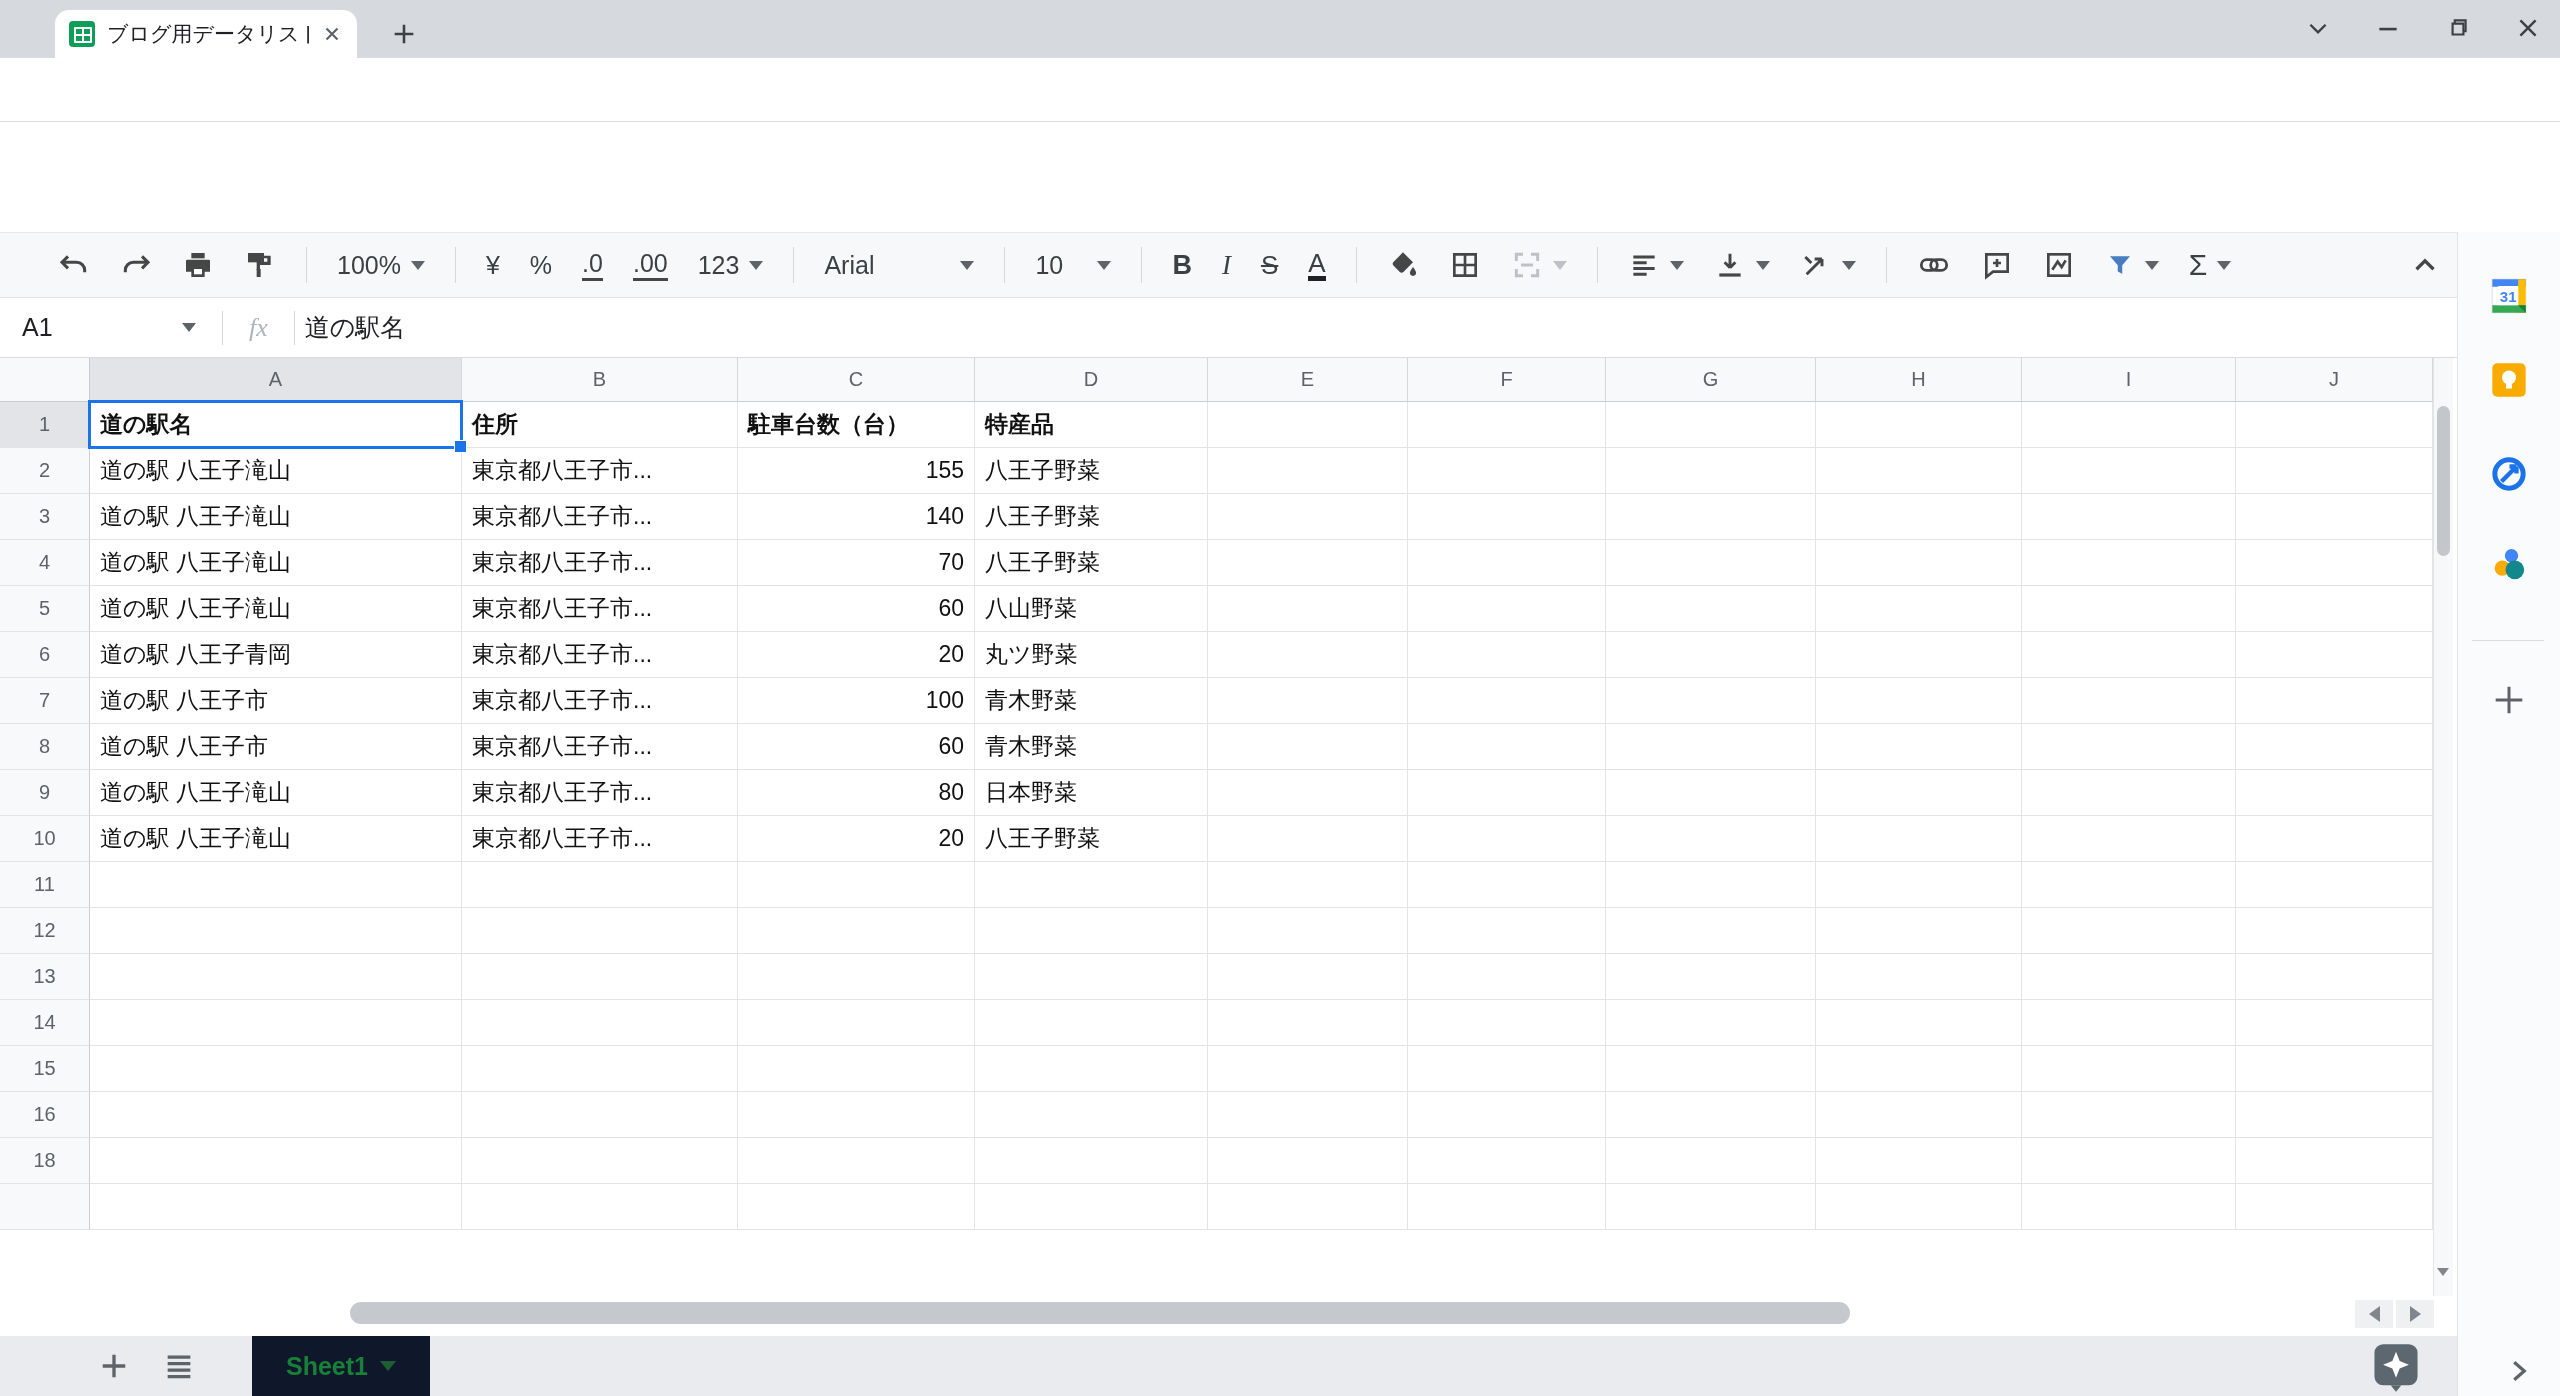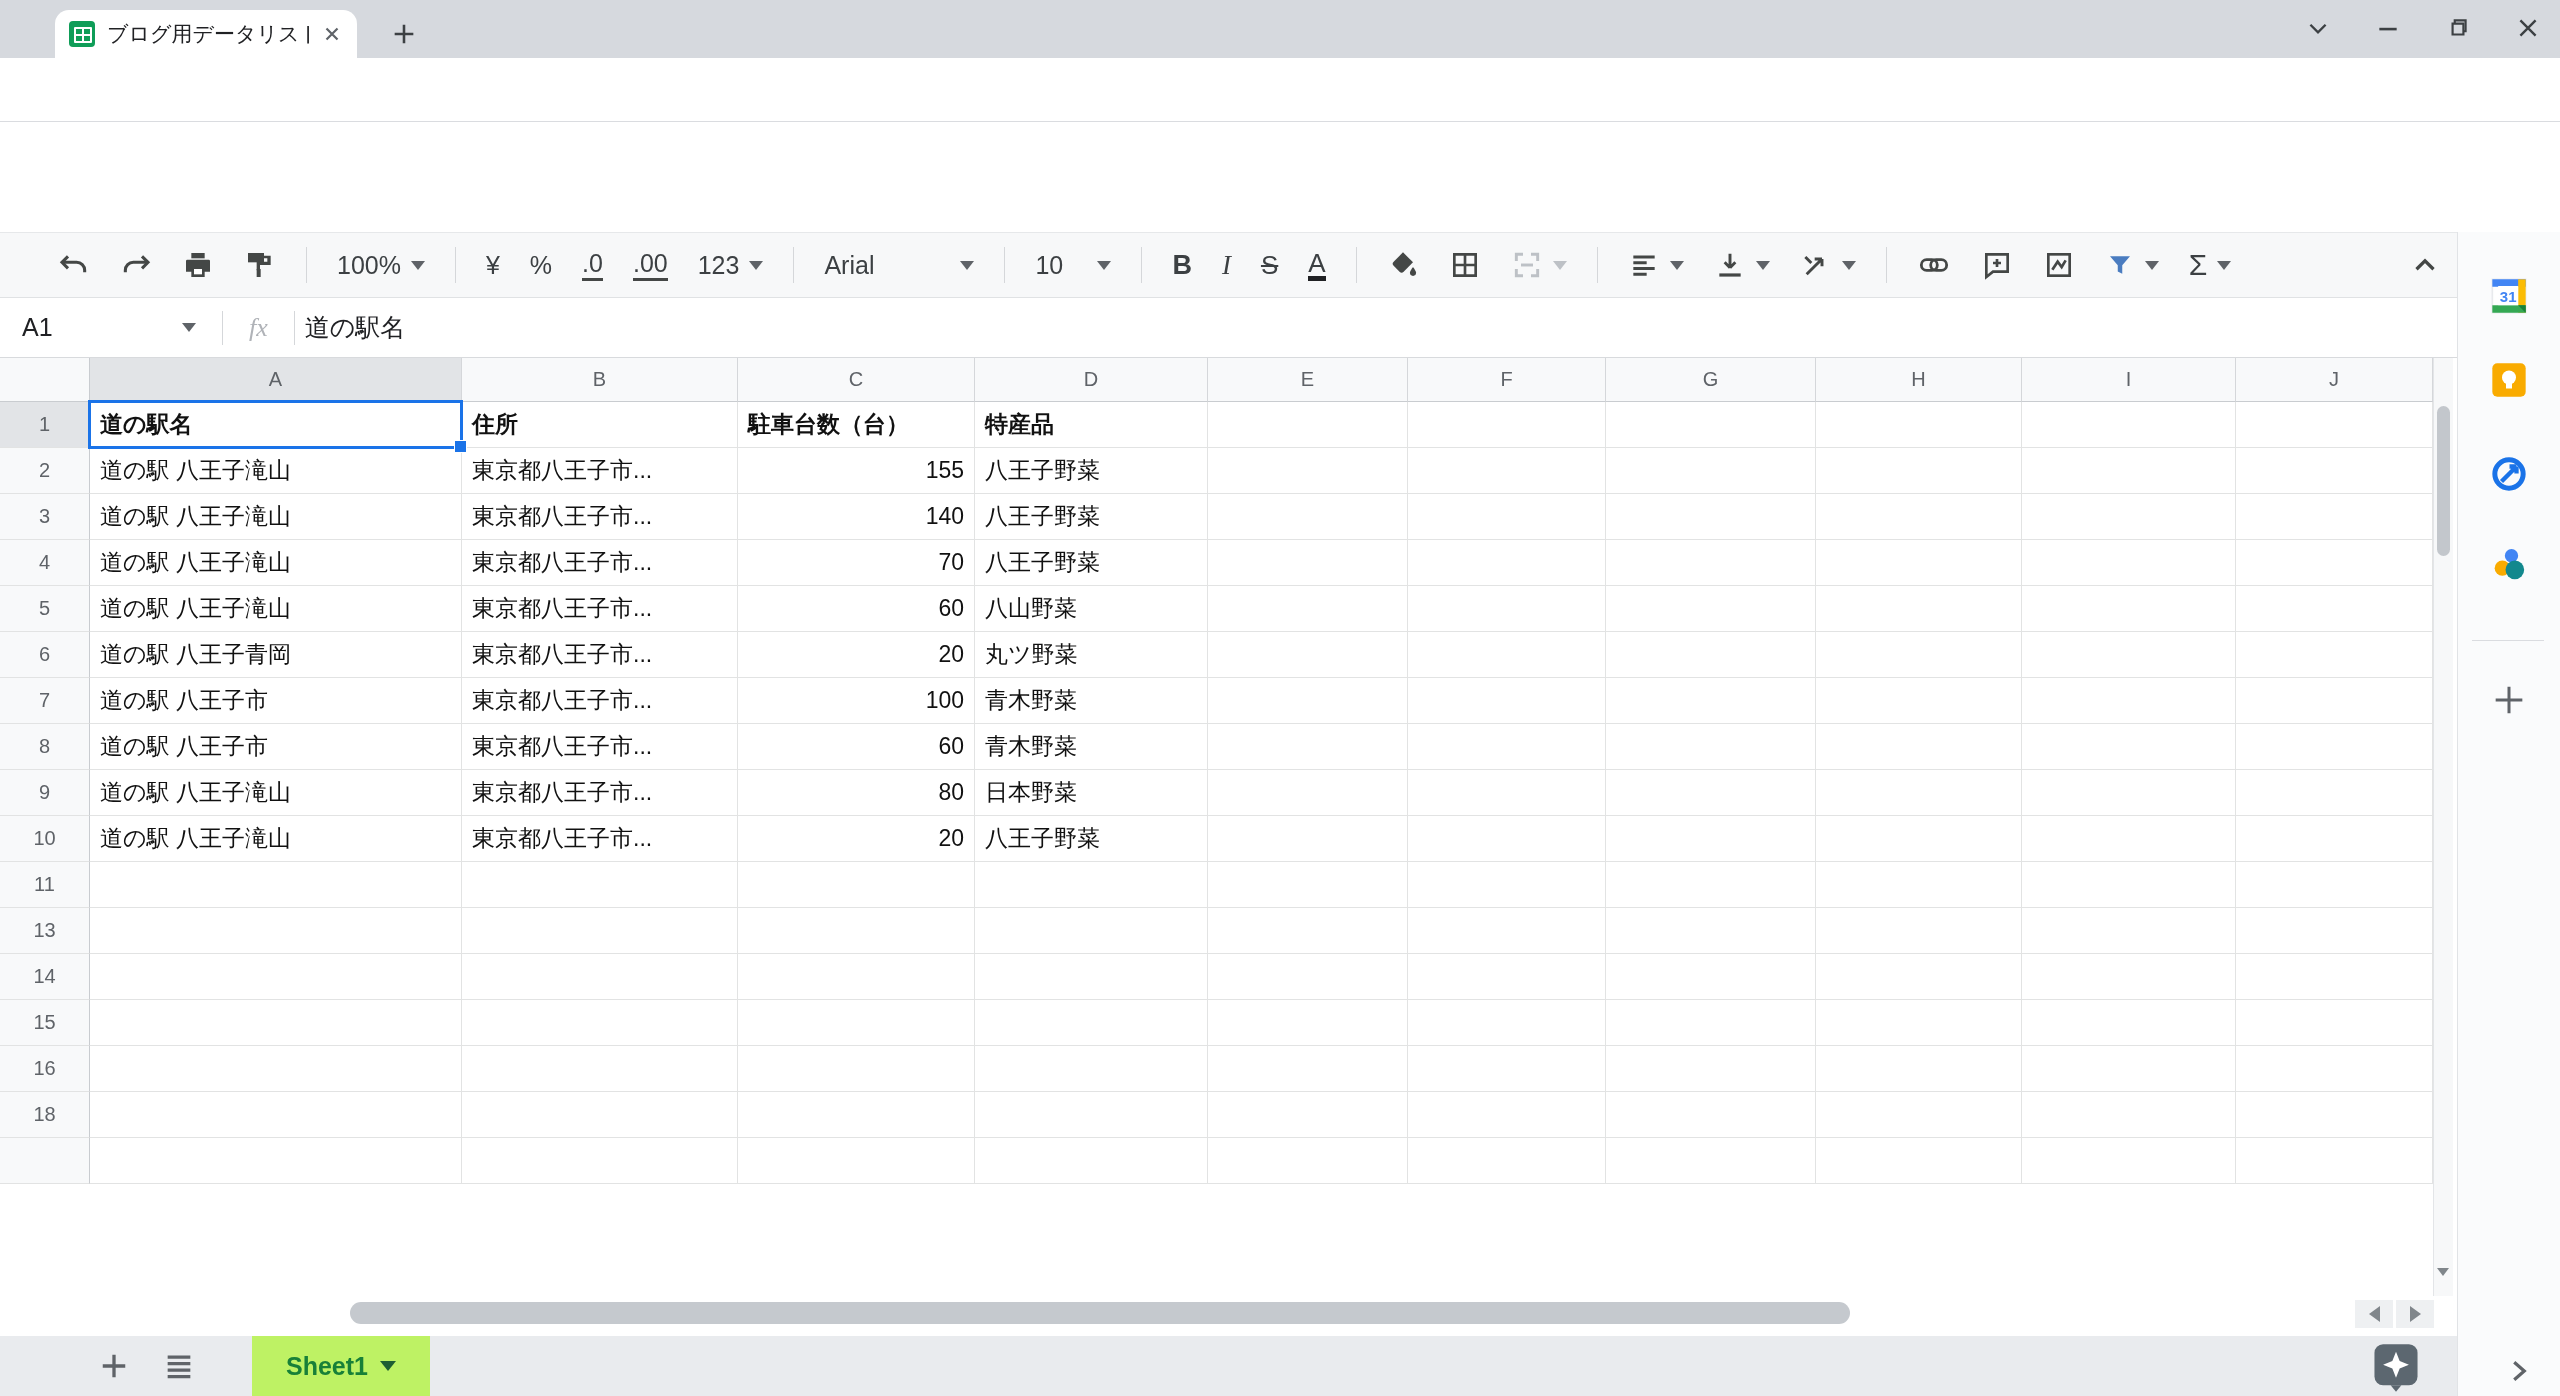--- a/index.html
+++ b/index.html
@@ -68,21 +68,21 @@
   .selhandle{position:absolute;right:-7px;bottom:-7px;width:11px;height:11px;background:#1a73e8;border:1px solid #fff;}
   
   .vscroll{left:2433px;top:358px;width:20px;height:938px;background:#f7f8f9;border-left:1px solid #e3e5e8;box-sizing:border-box;}
   .vthumb{position:absolute;left:3px;top:48px;width:13px;height:150px;background:#c3c7cc;border-radius:7px;}
   .vdown{position:absolute;left:3px;bottom:2px;}
   .hthumb{left:350px;top:1302px;width:1500px;height:22px;background:#c5c9ce;border-radius:11px;}
   .harrow{top:1300px;width:38px;height:28px;background:#eef0f2;display:flex;align-items:center;justify-content:center;}
   .tri-l{width:0;height:0;border-top:8px solid transparent;border-bottom:8px solid transparent;border-right:11px solid #80868b;}
   .tri-r{width:0;height:0;border-top:8px solid transparent;border-bottom:8px solid transparent;border-left:11px solid #80868b;}
   .bottombar{left:0;top:1336px;width:2457px;height:60px;background:#e9ebee;display:flex;align-items:center;}
-  .sheettab{position:absolute;left:252px;top:0;width:178px;height:60px;background:#bef264;display:flex;
+  .sheettab{position:absolute;left:252px;top:0;width:178px;height:60px;background:#0f172a;display:flex;
     align-items:center;justify-content:center;gap:12px;}
   .sheettab span{color:#188038;font-size:25px;font-weight:bold;}
   .dd-green{width:0;height:0;border-left:8px solid transparent;border-right:8px solid transparent;border-top:10px solid #1e5e33;}
   .explore{left:2370px;top:1340px;}
   
   .sidebar{left:2457px;top:232px;width:103px;height:1164px;background:#fafbfc;border-left:1px solid #e1e3e6;box-sizing:border-box;}
   .sideicon{position:absolute;left:31px;width:40px;height:40px;}
   .sidediv{position:absolute;left:14px;top:408px;width:72px;height:1px;background:#dadce0;}
   .chev-right{position:absolute;left:45px;top:1122px;}
 </style>
@@ -521,20 +521,33 @@
         <div class="cell" style="width: 237px;"></div>
         <div class="cell" style="width: 233px;"></div>
         <div class="cell" style="width: 200px;"></div>
         <div class="cell" style="width: 198px;"></div>
         <div class="cell" style="width: 210px;"></div>
         <div class="cell" style="width: 206px;"></div>
         <div class="cell" style="width: 214px;"></div>
         <div class="cell" style="width: 197px;"></div>
       </div>
       <div class="grow">
+        <div class="rowh">12</div>
+        <div class="cell" style="width: 372px;"></div>
+        <div class="cell" style="width: 276px;"></div>
+        <div class="cell" style="width: 237px;"></div>
+        <div class="cell" style="width: 233px;"></div>
+        <div class="cell" style="width: 200px;"></div>
+        <div class="cell" style="width: 198px;"></div>
+        <div class="cell" style="width: 210px;"></div>
+        <div class="cell" style="width: 206px;"></div>
+        <div class="cell" style="width: 214px;"></div>
+        <div class="cell" style="width: 197px;"></div>
+      </div>
+      <div class="grow">
         <div class="rowh">13</div>
         <div class="cell" style="width: 372px;"></div>
         <div class="cell" style="width: 276px;"></div>
         <div class="cell" style="width: 237px;"></div>
         <div class="cell" style="width: 233px;"></div>
         <div class="cell" style="width: 200px;"></div>
         <div class="cell" style="width: 198px;"></div>
         <div class="cell" style="width: 210px;"></div>
         <div class="cell" style="width: 206px;"></div>
         <div class="cell" style="width: 214px;"></div>

